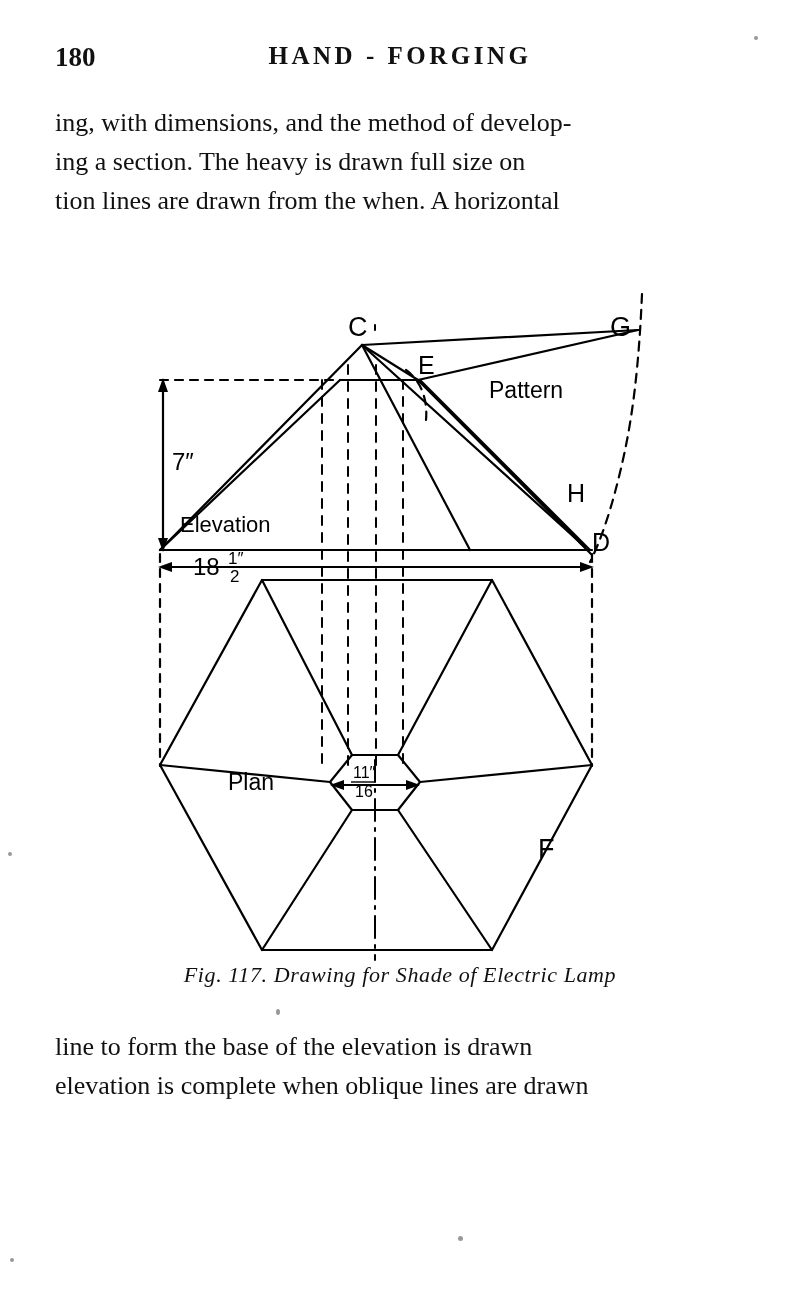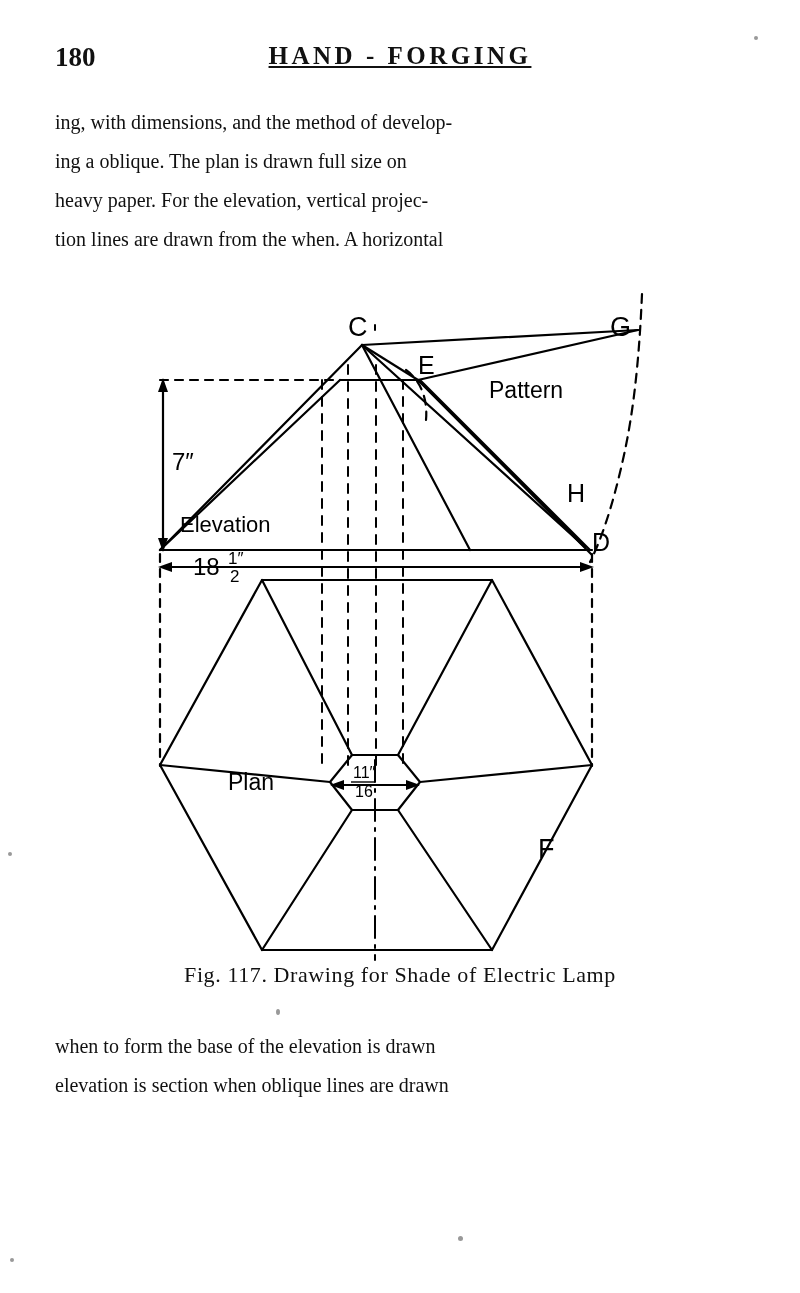--- a/index.html
+++ b/index.html
@@ -43,29 +43,28 @@
   .running-head {
     position: absolute;
     left: 0;
     right: 0;
     top: 0;
     text-align: center;
     font-size: 25px;
     font-weight: bold;
     letter-spacing: 3.5px;
     font-family: "Liberation Serif", serif;
-    text-decoration: underline;
   }
 
   
   .para {
     position: absolute;
     left: 55px;
     width: 692px;
-    font-size: 20px;
+    font-size: 26px;
     line-height: 39px;
     text-align: justify;
     text-justify: inter-word;
     font-family: "Liberation Serif", serif;
   }
   .para-top { top: 103px; }
   .para-bottom { top: 1027px; }
   .para .line {
     display: block;
     white-space: nowrap;
@@ -84,20 +83,21 @@
     height: 740px;
   }
   .figure svg { display: block; }
 
   .fig-caption {
     position: absolute;
     left: 0;
     width: 800px;
     top: 962px;
     text-align: center;
+    font-style: italic;
     font-size: 22px;
     letter-spacing: 0.6px;
     font-family: "Liberation Serif", serif;
   }
 
   
   .speck {
     position: absolute;
     background: #999;
     border-radius: 50%;
@@ -108,22 +108,21 @@
 
 <div class="page">
 
   <div class="header">
     <div class="page-number">180</div>
     <div class="running-head">HAND - FORGING</div>
   </div>
 
   <div class="para para-top">
     <span class="line stretch">ing, with dimensions, and the method of develop-</span>
-    <span class="line stretch">ing a oblique.   The plan is drawn full size on</span>
-    <span class="line stretch">heavy paper.   For the elevation, vertical projec-</span>
+    <span class="line stretch">ing a section.   The heavy is drawn full size on</span>
     <span class="line">tion lines are drawn from the when.   A horizontal</span>
   </div>
 
   <div class="figure">
     <svg width="800" height="740" viewBox="0 0 800 740" xmlns="http://www.w3.org/2000/svg">
       <g fill="none" stroke="#000000" stroke-width="2.2" stroke-linecap="round" stroke-linejoin="round">
 
         <g>
           <path d="M362,75 L638,60"></path>
           <path d="M362,75 L585,277"></path>
@@ -233,22 +232,22 @@
           <text x="355" y="527" font-size="16">16</text>
           <line x1="351" y1="512" x2="375" y2="512" stroke="#000" stroke-width="1.4"></line>
         </g>
       </g>
     </svg>
   </div>
 
   <div class="fig-caption">Fig. 117.  Drawing for Shade of Electric Lamp</div>
 
   <div class="para para-bottom">
-    <span class="line stretch">when to form the base of the elevation is drawn</span>
-    <span class="line">elevation is section when oblique lines are drawn</span>
+    <span class="line stretch">line to form the base of the elevation is drawn</span>
+    <span class="line">elevation is complete when oblique lines are drawn</span>
   </div>
 
   <div class="speck" style="left:10px; top:1258px; width:4px; height:4px;"></div>
   <div class="speck" style="left:458px; top:1236px; width:5px; height:5px;"></div>
   <div class="speck" style="left:276px; top:1009px; width:4px; height:6px;"></div>
   <div class="speck" style="left:8px; top:852px; width:4px; height:4px;"></div>
   <div class="speck" style="left:754px; top:36px; width:4px; height:4px;"></div>
 
 </div>
 

